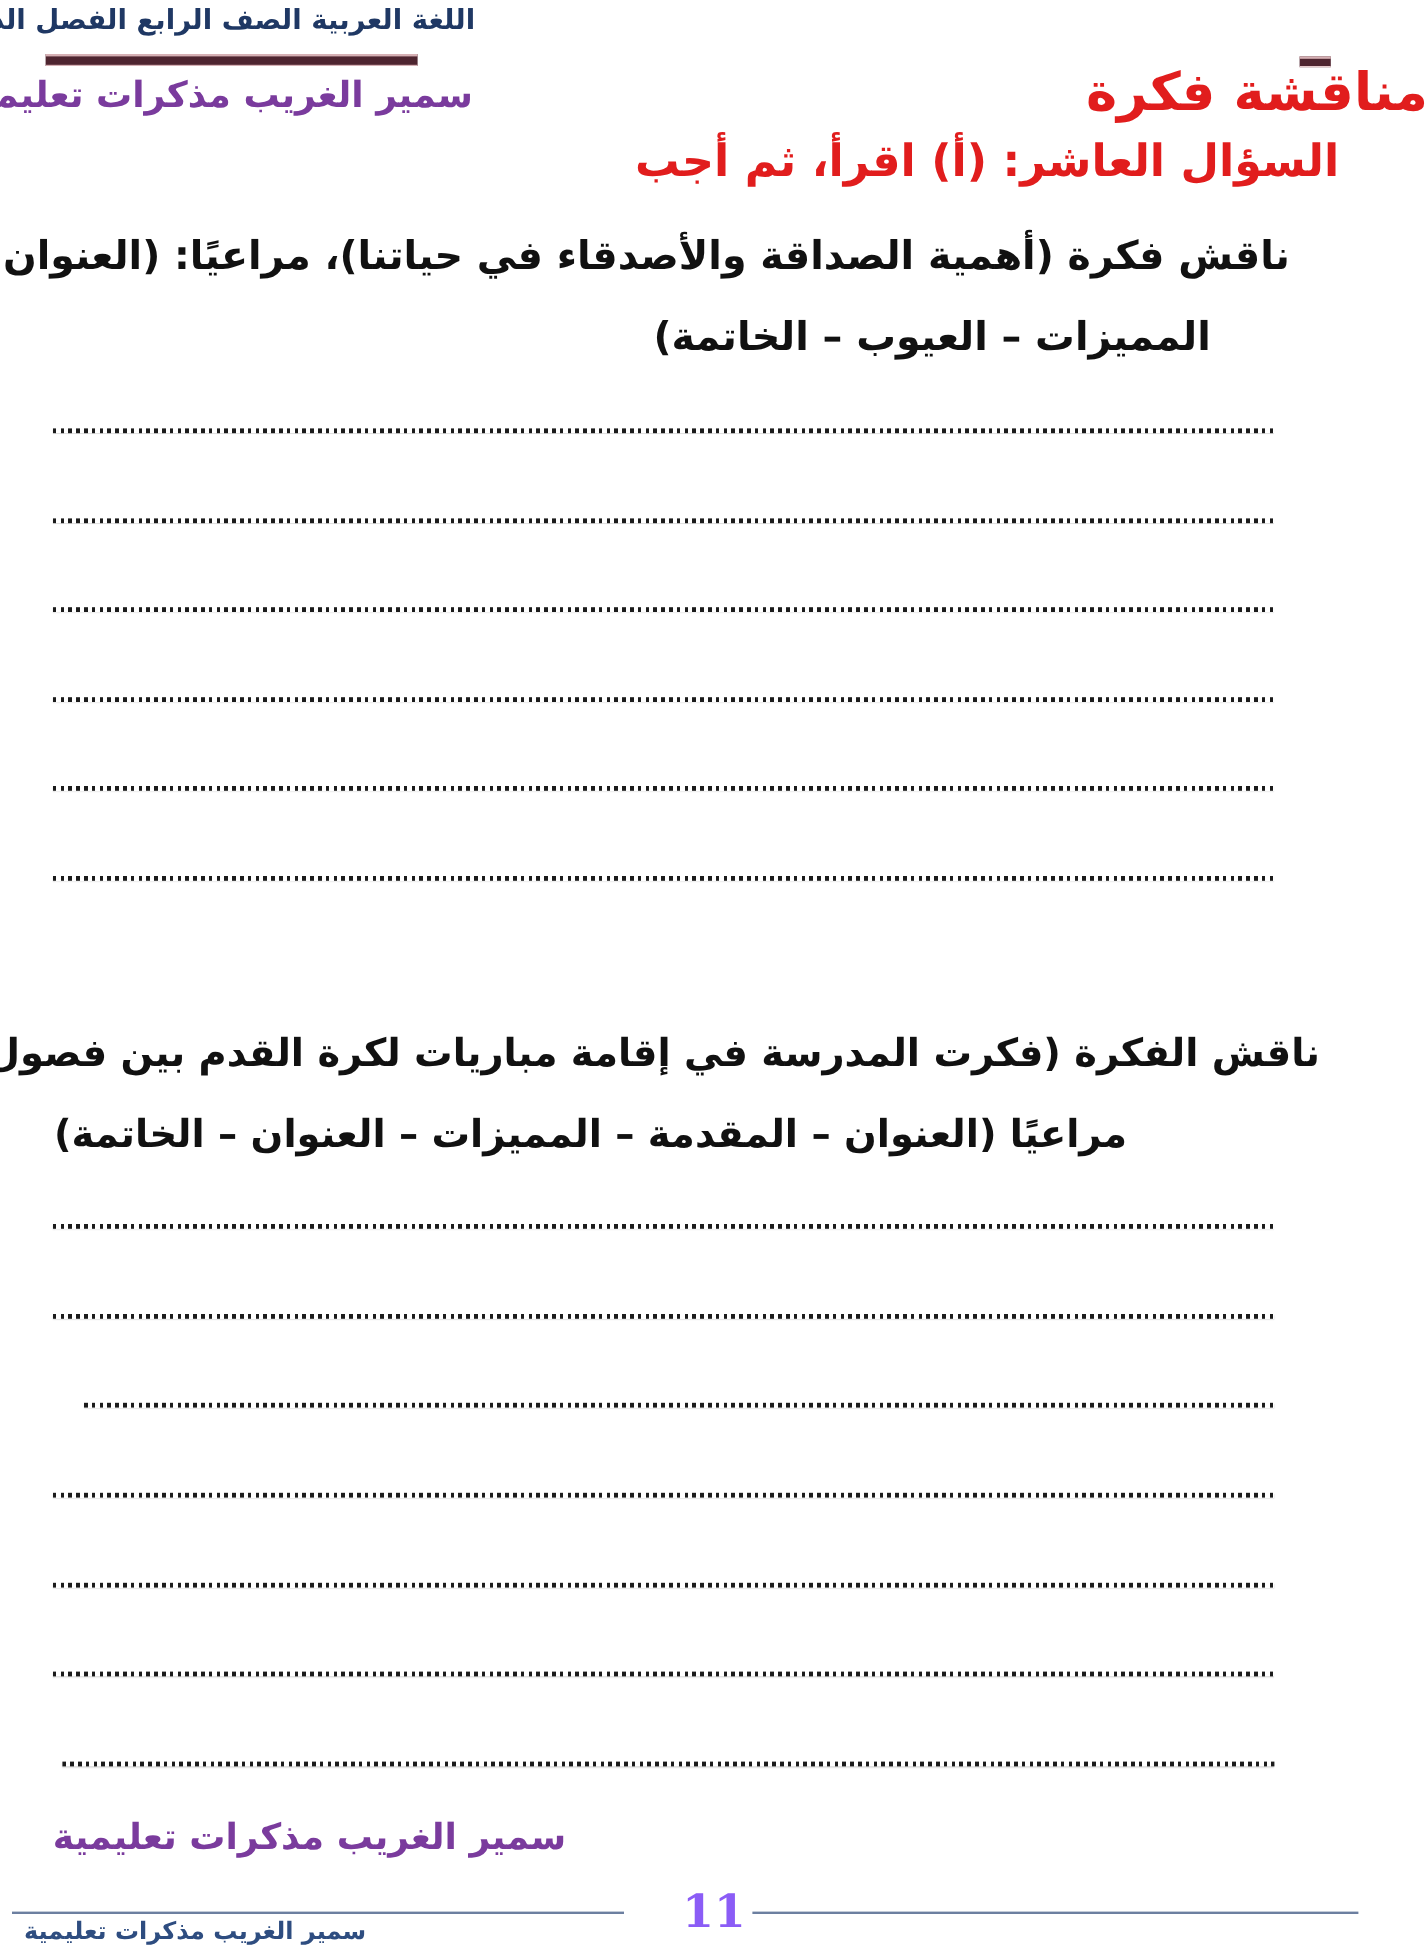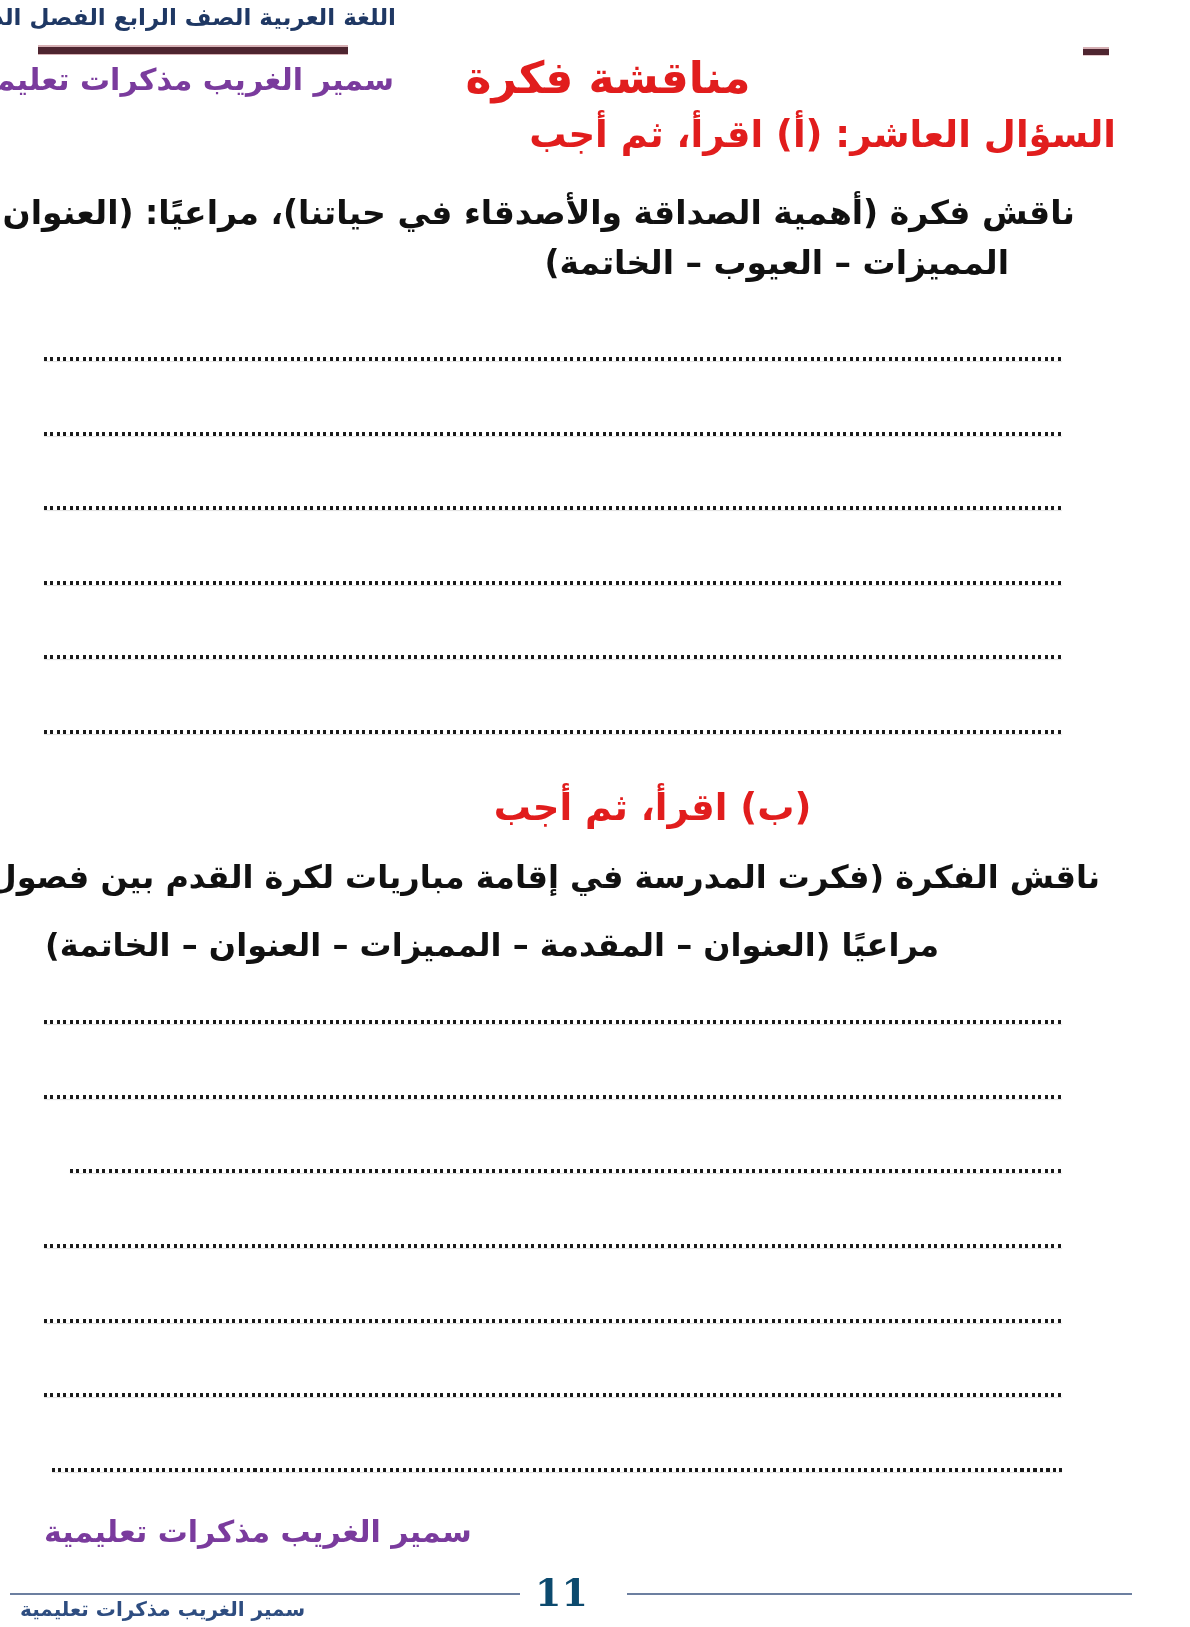--- a/index.html
+++ b/index.html
@@ -35,33 +35,33 @@
   .brand-top {
     position:absolute; top:62px; left:34px;
     width:360px;
     direction:rtl; text-align:left;
     font-size:30px; font-weight:bold; color:#7a3b9d;
     white-space:nowrap;
   }
   .main-title {
     position:absolute; top:52px; left:0; right:0;
     padding-left:26px;
-    text-align:center; direction:rtl;
+    direction:rtl;
     font-size:44px; font-weight:bold; color:#e11d1d;
   }
   .subtitle-a {
     position:absolute; top:113px; right:74px;
     direction:rtl; text-align:right;
     font-size:37px; font-weight:bold; color:#e11d1d;
     white-space:nowrap;
   }
   
   .prompt-a { position:absolute; top:188px; left:45px; right:115px; direction:rtl; color:#111; font-weight:bold; }
   .prompt-a .l1 { text-align:right; font-size:33px; line-height:50px; white-space:nowrap; }
-  .prompt-a .l2 { text-align:right; padding-right:66px; font-size:33px; line-height:50px; }
+  .prompt-a .l2 { text-align:right; padding-right:66px; font-size:33px; line-height:50px; margin-top:18px; }
   .prompt-b { position:absolute; top:853px; left:45px; right:90px; direction:rtl; color:#111; font-weight:bold; }
   .prompt-b .l1 { text-align:right; font-size:32px; line-height:48px; white-space:nowrap; }
   .prompt-b .l2 { text-align:left; font-size:32px; line-height:48px; margin-top:20px; white-space:nowrap; }
   .heading-b {
     position:absolute; top:786px; left:0; right:0;
     padding-left:115px;
     text-align:center; direction:rtl;
     font-size:37px; font-weight:bold; color:#e11d1d;
   }
   
@@ -81,22 +81,23 @@
   .brand-bottom {
     position:absolute; top:1514px; left:44px;
     direction:rtl; text-align:left;
     font-size:30px; font-weight:bold; color:#7a3b9d;
     white-space:nowrap;
   }
   .footer-rule-left  { position:absolute; top:1593px; left:10px;  width:510px; height:2px; background:#6c7fa0; }
   .footer-rule-right { position:absolute; top:1593px; left:627px; width:505px; height:2px; background:#6c7fa0; }
   .page-number {
     position:absolute; top:1570px; left:535px; width:120px;
+    text-align:center;
     font-family:"DejaVu Serif", serif;
-    font-size:38px; font-weight:bold; color:#0c4a6e;
+    font-size:38px; font-weight:bold; color:#8b5cf6;
   }
   .brand-small {
     position:absolute; top:1597px; left:20px;
     direction:rtl; text-align:left;
     font-size:20px; font-weight:bold; color:#2e4d80;
     white-space:nowrap;
   }
 </style>
 </head>
 <body>
@@ -116,21 +117,20 @@
   </div>
   <div class="lines lines-a">
       <div class="dotline"></div>
       <div class="dotline"></div>
       <div class="dotline"></div>
       <div class="dotline"></div>
       <div class="dotline"></div>
       <div class="dotline"></div>
     </div>
 
-  <div class="heading-b">(ب) اقرأ، ثم أجب</div>
   <div class="prompt-b">
     <div class="l1">ناقش الفكرة (فكرت المدرسة في إقامة مباريات  لكرة القدم بين فصول المدرسة)،</div>
     <div class="l2">مراعيًا  (العنوان – المقدمة – المميزات – العنوان – الخاتمة)</div>
   </div>
   <div class="lines lines-b">
       <div class="dotline"></div>
       <div class="dotline"></div>
       <div class="dotline"></div>
       <div class="dotline"></div>
       <div class="dotline"></div>

